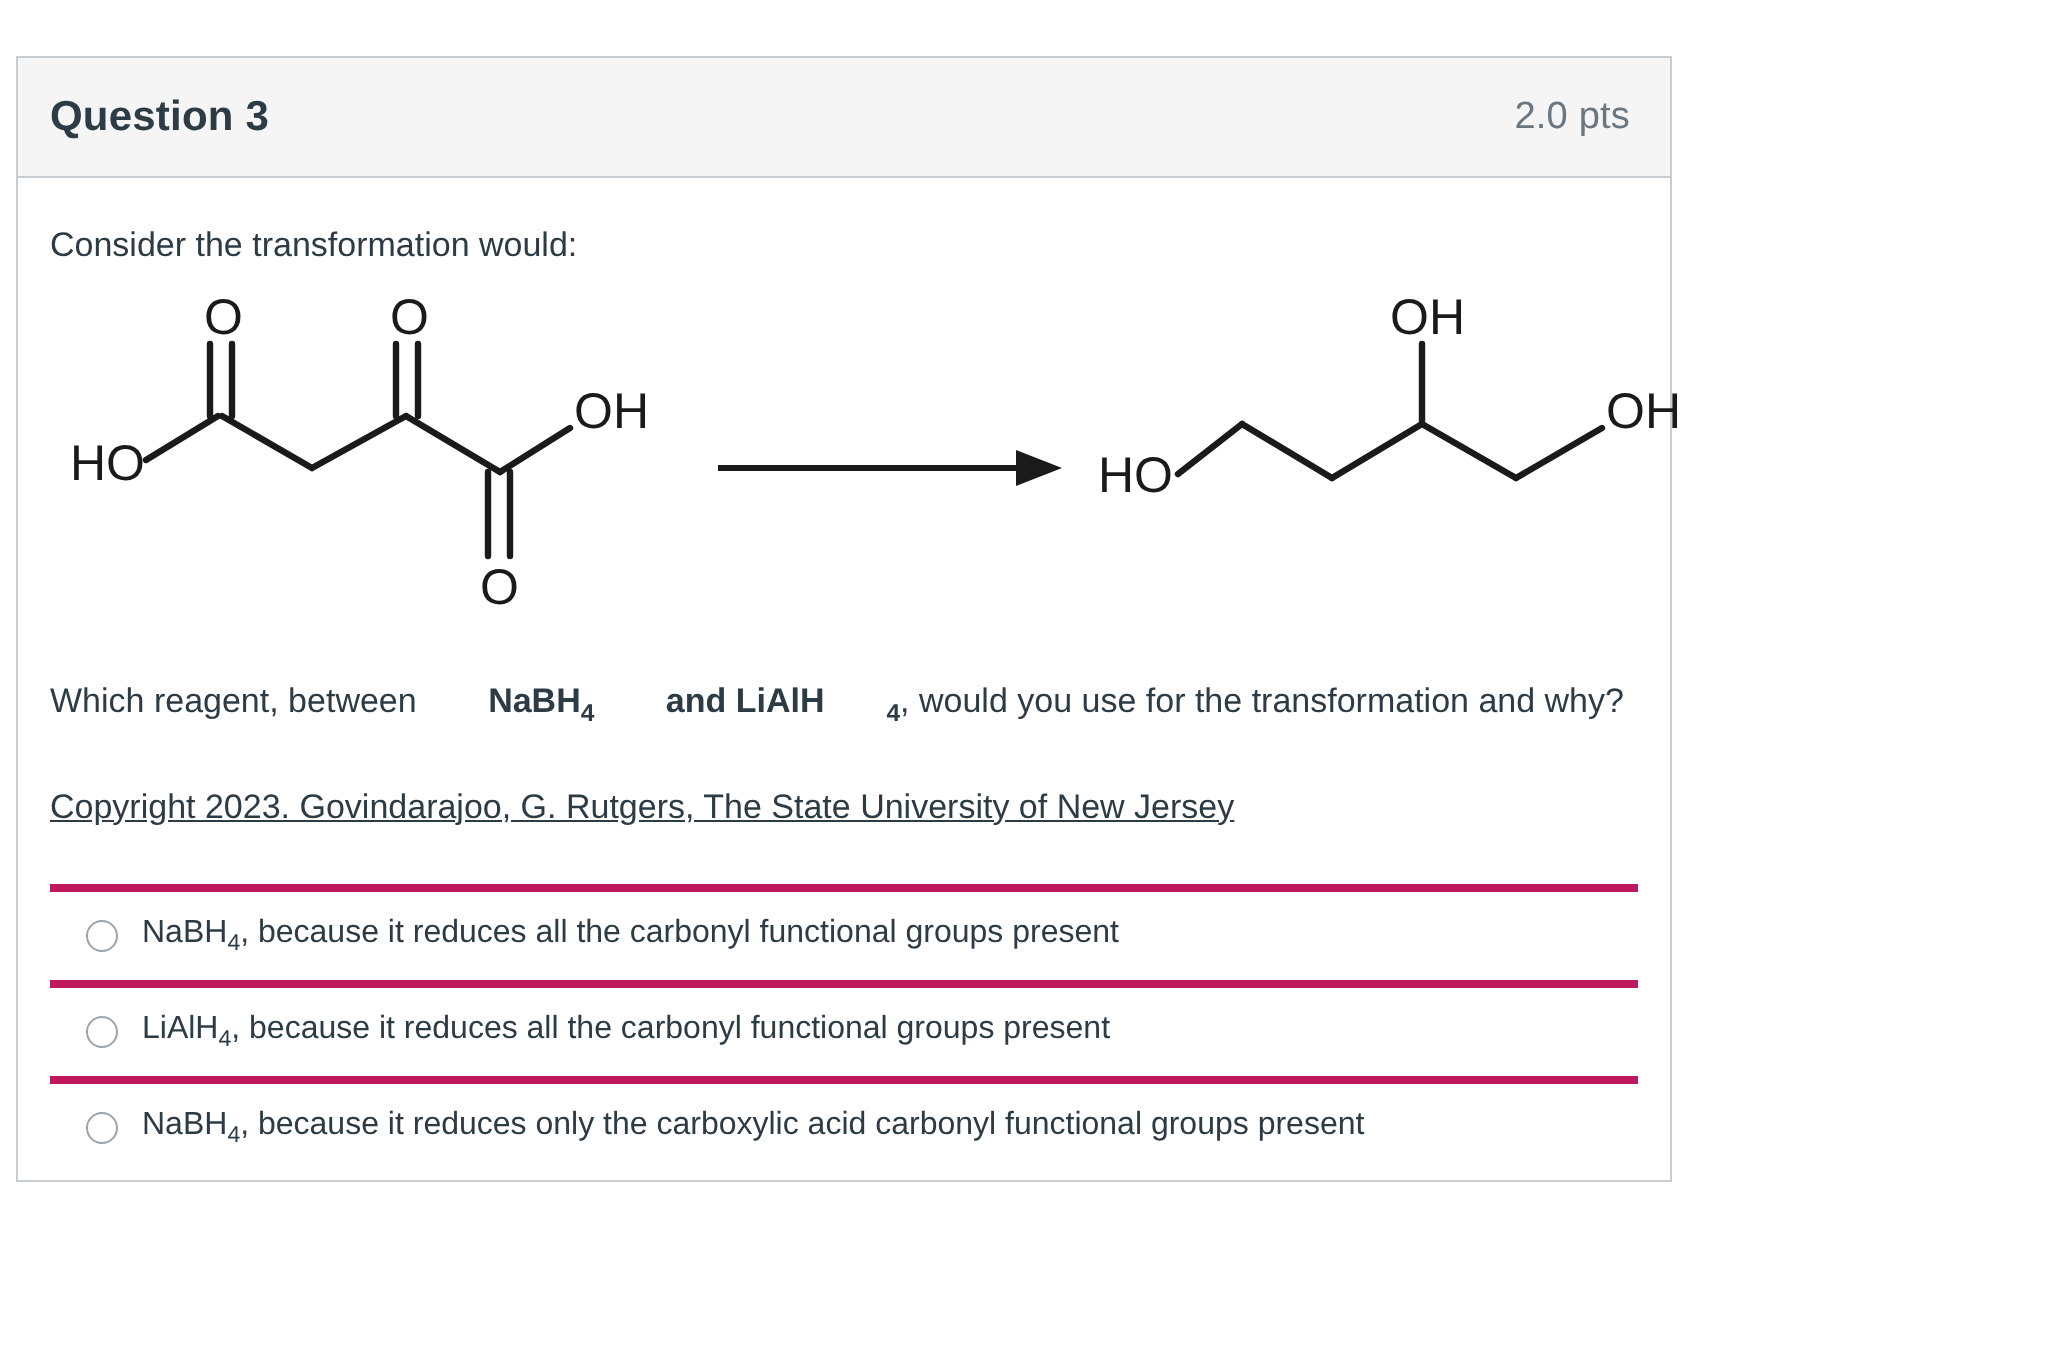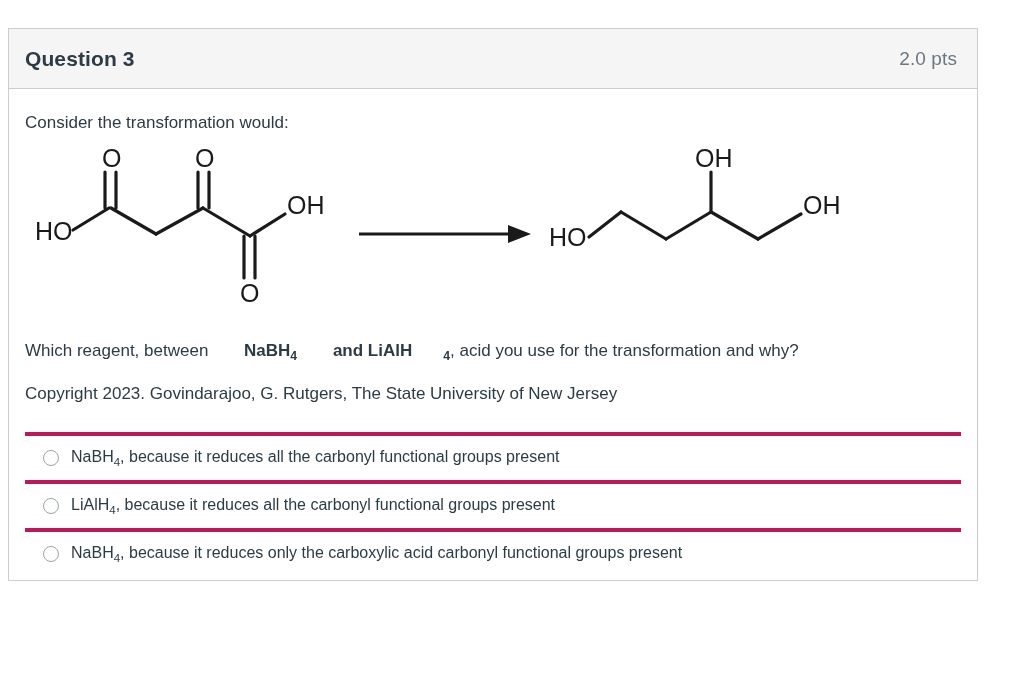--- a/index.html
+++ b/index.html
@@ -17,21 +17,21 @@
     width: 1024px;
     height: 685px;
     background: #ffffff;
   }
 
   
   .question-card {
     position: absolute;
     left: 8px;
     top: 28px;
-    width: 970px;
+    width: 828px;
     border: 1px solid #c7cdd1;
     box-sizing: border-box;
     background: #ffffff;
   }
 
   .question-header {
     height: 60px;
     background: #f5f5f5;
     border-bottom: 1px solid #c7cdd1;
     display: flex;
@@ -66,21 +66,22 @@
   }
 
   .prompt-line.spaced {
     margin-top: 2px;
   }
 
   .copyright-line {
     font-size: 17px;
     color: #2d3b45;
     line-height: 1.45;
-    margin-top: 16px;
+    margin-top: 26px;
+    text-decoration: underline;
   }
 
   .bold-chem { font-weight: bold; margin-left: 31px; }
   sub { font-size: 0.72em; }
 
   
   .scheme {
     position: relative;
     height: 195px;
     margin-top: 6px;
@@ -186,21 +187,21 @@
 
           <g fill="#1a1a1a" font-family="Liberation Sans, sans-serif" font-size="25">
             <text x="528" y="104">HO</text>
             <text x="674" y="25">OH</text>
             <text x="782" y="72">OH</text>
           </g>
         </svg>
       </div>
 
       <div class="prompt-line spaced">
-        <span>Which reagent, between </span><span class="bold-chem"><span>NaBH</span><sub>4</sub></span><span class="bold-chem"> and LiAlH</span><span class="bold-chem"><sub>4</sub></span><span>, acid you use for the transformation and why?</span>
+        <span>Which reagent, between </span><span class="bold-chem"><span>NaBH</span><sub>4</sub></span><span class="bold-chem"> and LiAlH</span><span class="bold-chem"><sub>4</sub></span><span>, would you use for the transformation and why?</span>
       </div>
 
       <div class="copyright-line">Copyright 2023. Govindarajoo, G. Rutgers, The State University of New Jersey</div>
 
       <div class="answers">
 
         <div class="answer-row">
           <span class="radio"></span>
           <span class="answer-label"><span>NaBH</span><sub>4</sub><span>, because it reduces all the carbonyl functional groups present</span></span>
         </div>

